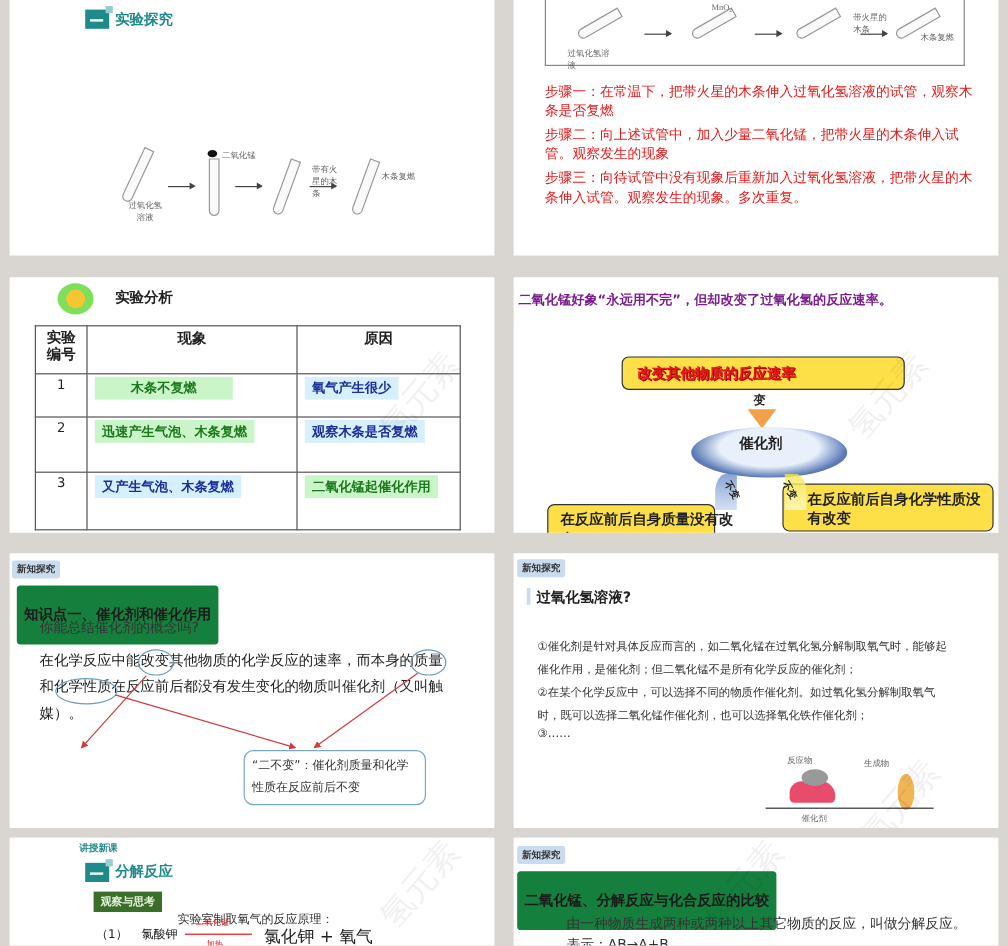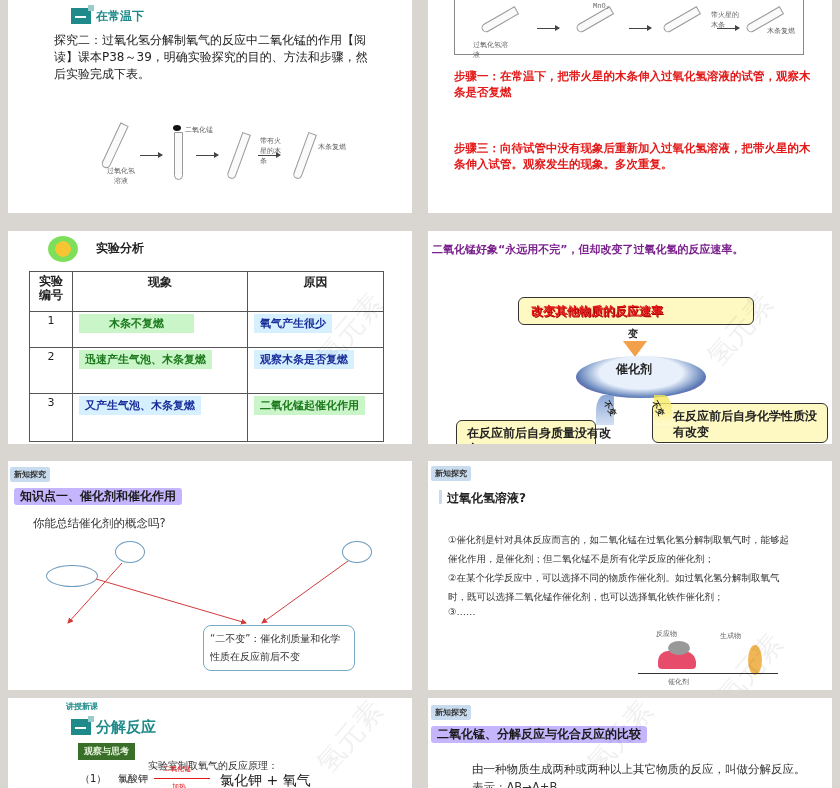--- a/index.html
+++ b/index.html
@@ -12,43 +12,42 @@
 .s5{left:8px;top:461px;width:404px;height:229px}
 .s6{left:428px;top:461px;width:404px;height:229px}
 .s7{left:8px;top:698px;width:404px;height:90px}
 .s8{left:428px;top:698px;width:404px;height:90px}
 .abs{position:absolute}
 .sec-icon{width:20px;height:16px;background:#1f8a8a;position:absolute}
 .sec-icon:after{content:"";position:absolute;right:-3px;top:-3px;width:6px;height:6px;background:#9cc;}
 .sec-icon:before{content:"";position:absolute;left:4px;top:8px;width:11px;height:2px;background:#fff}
 .sec-title{font-size:12px;font-weight:bold;color:#1f8a8a}
 .body-txt{font-size:12px;line-height:17px;color:#222}
-.red{color:#e31919;font-weight:bold;font-size:11.5px;line-height:16px}
+.red{color:#e31919;font-weight:normal;font-size:11.5px;line-height:16px}
 .tube{position:absolute;width:9px;height:48px;border:1px solid #999;border-radius:0 0 5px 5px;background:#fafafa}
-.lbl{font-size:7px;color:#666;font-family:Liberation Mono, monospace}
+.lbl{font-size:7px;color:#666;font-family:Liberation Serif, serif}
 .arrow{position:absolute;height:1px;background:#444}
 .arrow:after{content:"";position:absolute;right:-1px;top:-3px;border-left:5px solid #444;border-top:3px solid transparent;border-bottom:3px solid transparent}
 table.ana{border-collapse:collapse;position:absolute;left:21px;top:40px;width:355px;font-size:11px}
 table.ana td,table.ana th{border:1px solid #555;vertical-align:top;padding:2px 6px}
 table.ana th{font-weight:bold;height:40px;font-size:12px}
 .hl-g{background:#c9f5c9;color:#1c7a1c;font-weight:bold;display:inline-block;padding:2px 6px}
 .hl-b{background:#d6f0ff;color:#1a2f9c;font-weight:bold;display:inline-block;padding:2px 6px}
 .tag{position:absolute;background:#c9dcef;color:#333;font-size:8px;font-weight:bold;padding:2px 4px;border-radius:2px}
-.kp{position:absolute;background:#c4b5fd;font-weight:bold;font-size:12px;padding:0 6px;border-radius:3px;color:#1a1a1a}
+.kp{position:absolute;background:#15803d;font-weight:bold;font-size:12px;padding:16px 6px;border-radius:3px;color:#1a1a1a}
 .box{position:absolute;border:1px solid #7aa9c4;border-radius:8px;font-size:10px;line-height:18px;padding:4px 6px;color:#333}
-.rbox{position:absolute;border:1.5px solid #333;border-radius:6px;background:#fef9c3}
+.rbox{position:absolute;border:1.5px solid #333;border-radius:6px;background:#fde047}
 .watermark{position:absolute;font-size:28px;color:rgba(0,0,0,0.06);transform:rotate(-50deg);pointer-events:none}
 </style>
 </head>
 <body>
 
 <div class="slide s1">
   <div class="sec-icon" style="left:63px;top:8px"></div>
-  <div class="abs sec-title" style="left:88px;top:8px">在常温下</div>
-  <div class="abs body-txt" style="left:46px;top:32px;width:318px">探究二：过氧化氢分解制氧气的反应中二氧化锰的作用【阅读】课本P38～39，明确实验探究的目的、方法和步骤，然后实验完成下表。</div>
+  <div class="abs sec-title" style="left:88px;top:8px">实验探究</div>
   <div class="abs" style="left:80px;top:100px;width:260px;height:95px">
     <div class="tube" style="left:22px;top:22px;transform:rotate(25deg)"></div>
     <div class="abs lbl" style="left:18px;top:66px;width:30px;text-align:center">过氧化氢溶液</div>
     <div class="arrow" style="left:52px;top:55px;width:22px"></div>
     <div class="tube" style="left:86px;top:32px"></div>
     <div class="abs" style="left:85px;top:25px;width:8px;height:6px;border-radius:50%;background:#111"></div>
     <div class="abs lbl" style="left:97px;top:25px">二氧化锰</div>
     <div class="arrow" style="left:108px;top:55px;width:22px"></div>
     <div class="tube" style="left:146px;top:32px;transform:rotate(20deg)"></div>
     <div class="abs lbl" style="left:172px;top:36px;width:26px">带有火星的木条</div>
@@ -66,20 +65,21 @@
     <div class="tube" style="left:135px;top:0;height:40px;transform:rotate(60deg)"></div>
     <div class="abs lbl" style="left:138px;top:2px">MnO₂</div>
     <div class="arrow" style="left:174px;top:28px;width:22px"></div>
     <div class="tube" style="left:222px;top:0;height:40px;transform:rotate(60deg)"></div>
     <div class="abs lbl" style="left:256px;top:10px;width:30px">带火星的木条</div>
     <div class="arrow" style="left:262px;top:28px;width:22px"></div>
     <div class="tube" style="left:305px;top:0;height:40px;transform:rotate(60deg)"></div>
     <div class="abs lbl" style="left:312px;top:26px">木条复燃</div>
   </div>
   <div class="abs red" style="left:26px;top:68px;width:362px">步骤一：在常温下，把带火星的木条伸入过氧化氢溶液的试管，观察木条是否复燃</div>
+  <div class="abs red" style="left:26px;top:104px;width:362px">步骤二：向上述试管中，加入少量二氧化锰，把带火星的木条伸入试管。观察发生的现象</div>
   <div class="abs red" style="left:26px;top:140px;width:362px">步骤三：向待试管中没有现象后重新加入过氧化氢溶液，把带火星的木条伸入试管。观察发生的现象。多次重复。</div>
 </div>
 
 <div class="slide s3">
   <div class="abs" style="left:40px;top:5px;width:30px;height:26px;border-radius:50%;background:radial-gradient(circle,#f7c531 0 38%,#7ee05a 40% 100%)"></div>
   <div class="abs" style="left:88px;top:9px;font-weight:bold;font-size:12px">实验分析</div>
   <table class="ana">
     <thead>
       <tr>
         <th style="width:43px;line-height:14px">实验编号</th>
@@ -127,20 +127,21 @@
   <div class="abs" style="left:226px;top:164px;width:18px;height:30px;background:linear-gradient(#f6e64a,#fffbd0);border-radius:0 50% 0 0;opacity:.8"></div>
   <div class="abs" style="left:174px;top:172px;font-size:8px;font-weight:bold;transform:rotate(60deg)">不变</div>
   <div class="abs" style="left:222px;top:172px;font-size:8px;font-weight:bold;transform:rotate(60deg)">不变</div>
   <div class="watermark" style="left:270px;top:80px">氢元素</div>
 </div>
 
 <div class="slide s5">
   <div class="tag" style="left:2px;top:6px">新知探究</div>
   <div class="kp" style="left:6px;top:27px">知识点一、催化剂和催化作用</div>
   <div class="abs" style="left:25px;top:55px;font-size:11.5px;color:#333">你能总结催化剂的概念吗?</div>
+  <div class="abs" style="left:25px;top:78px;width:342px;font-size:12px;line-height:22px;color:#222">在化学反应中能改变其他物质的化学反应的速率，而本身的质量和化学性质在反应前后都没有发生变化的物质叫催化剂（又叫触媒）。</div>
   <div class="abs" style="left:107px;top:80px;width:30px;height:22px;border:1.5px solid #6e9bbd;border-radius:50%"></div>
   <div class="abs" style="left:334px;top:80px;width:30px;height:22px;border:1.5px solid #6e9bbd;border-radius:50%"></div>
   <div class="abs" style="left:38px;top:104px;width:52px;height:22px;border:1.5px solid #6e9bbd;border-radius:50%"></div>
   <svg class="abs" style="left:0;top:0" width="404" height="229">
     <defs>
         <marker id="ah" markerWidth="6" markerHeight="6" refX="5" refY="3" orient="auto">
           <path d="M0,0 L6,3 L0,6 z" fill="#d23b3b"></path>
         </marker>
       </defs>
     <line x1="114" y1="102" x2="60" y2="162" stroke="#d23b3b" stroke-width="1" marker-end="url(#ah)"></line>
@@ -165,21 +166,21 @@
     <div class="abs" style="left:110px;top:16px;width:14px;height:30px;background:#f0b555;border-radius:50%"></div>
     <div class="abs" style="left:0;top:44px;width:140px;height:1px;background:#333"></div>
     <div class="abs lbl" style="left:30px;top:48px">催化剂</div>
   </div>
   <div class="watermark" style="left:280px;top:190px">氢元素</div>
 </div>
 
 <div class="slide s7">
   <div class="abs" style="left:58px;top:3px;font-size:8px;font-weight:bold;color:#1f8a8a">讲授新课</div>
   <div class="sec-icon" style="left:63px;top:21px"></div>
-  <div class="abs sec-title" style="left:88px;top:20px;font-size:15px">分解反应</div>
+  <div class="abs sec-title" style="left:88px;top:20px;font-size:12px">分解反应</div>
   <div class="abs" style="left:70px;top:45px;background:#3a6f2a;color:#e5f3da;font-size:9px;font-weight:bold;padding:2px 6px">观察与思考</div>
   <div class="abs" style="left:140px;top:61px;font-size:10px;color:#333">实验室制取氧气的反应原理：</div>
   <div class="abs" style="left:72px;top:74px;font-size:10px">（1）</div>
   <div class="abs" style="left:110px;top:74px;font-size:10px">氯酸钾</div>
   <div class="abs" style="left:155px;top:66px;font-size:7px;color:#e31919">二氧化锰</div>
   <div class="abs" style="left:146px;top:80px;width:56px;height:1px;background:#e31919"></div>
   <div class="abs" style="left:164px;top:84px;font-size:7px;color:#e31919">加热</div>
   <div class="abs" style="left:212px;top:74px;font-size:14px">氯化钾 + 氧气</div>
   <div class="watermark" style="left:300px;top:20px">氢元素</div>
 </div>

